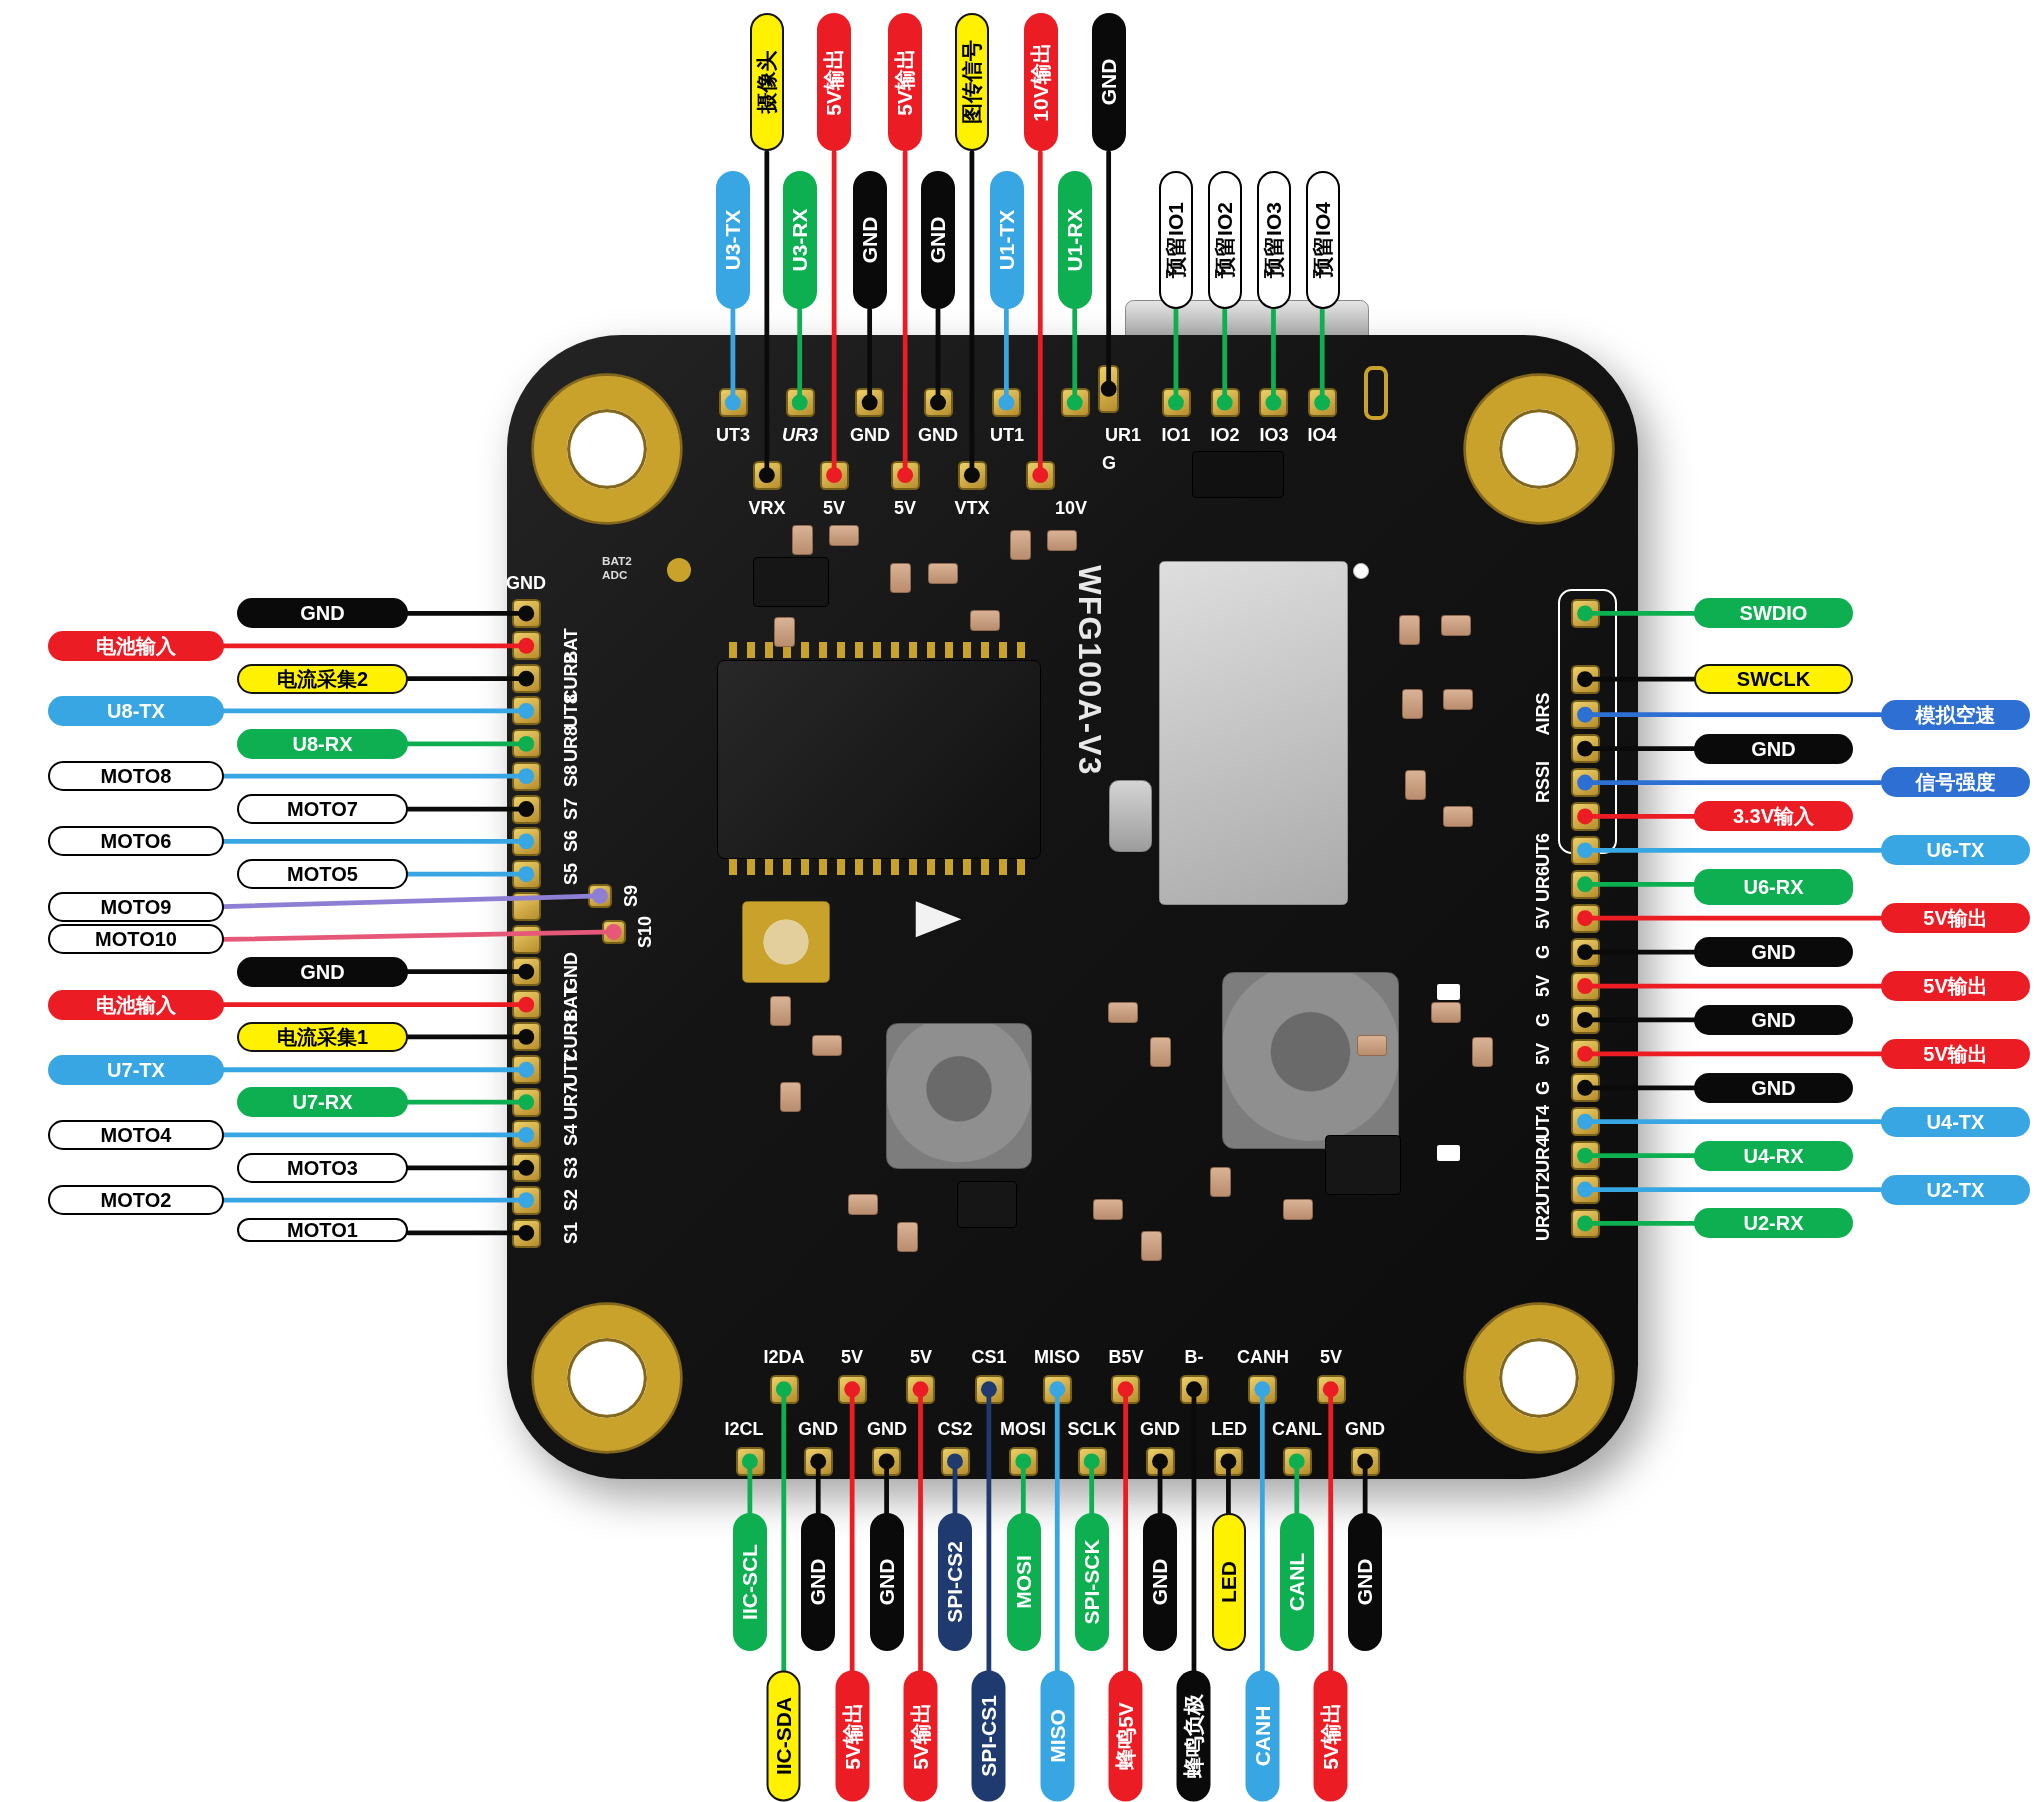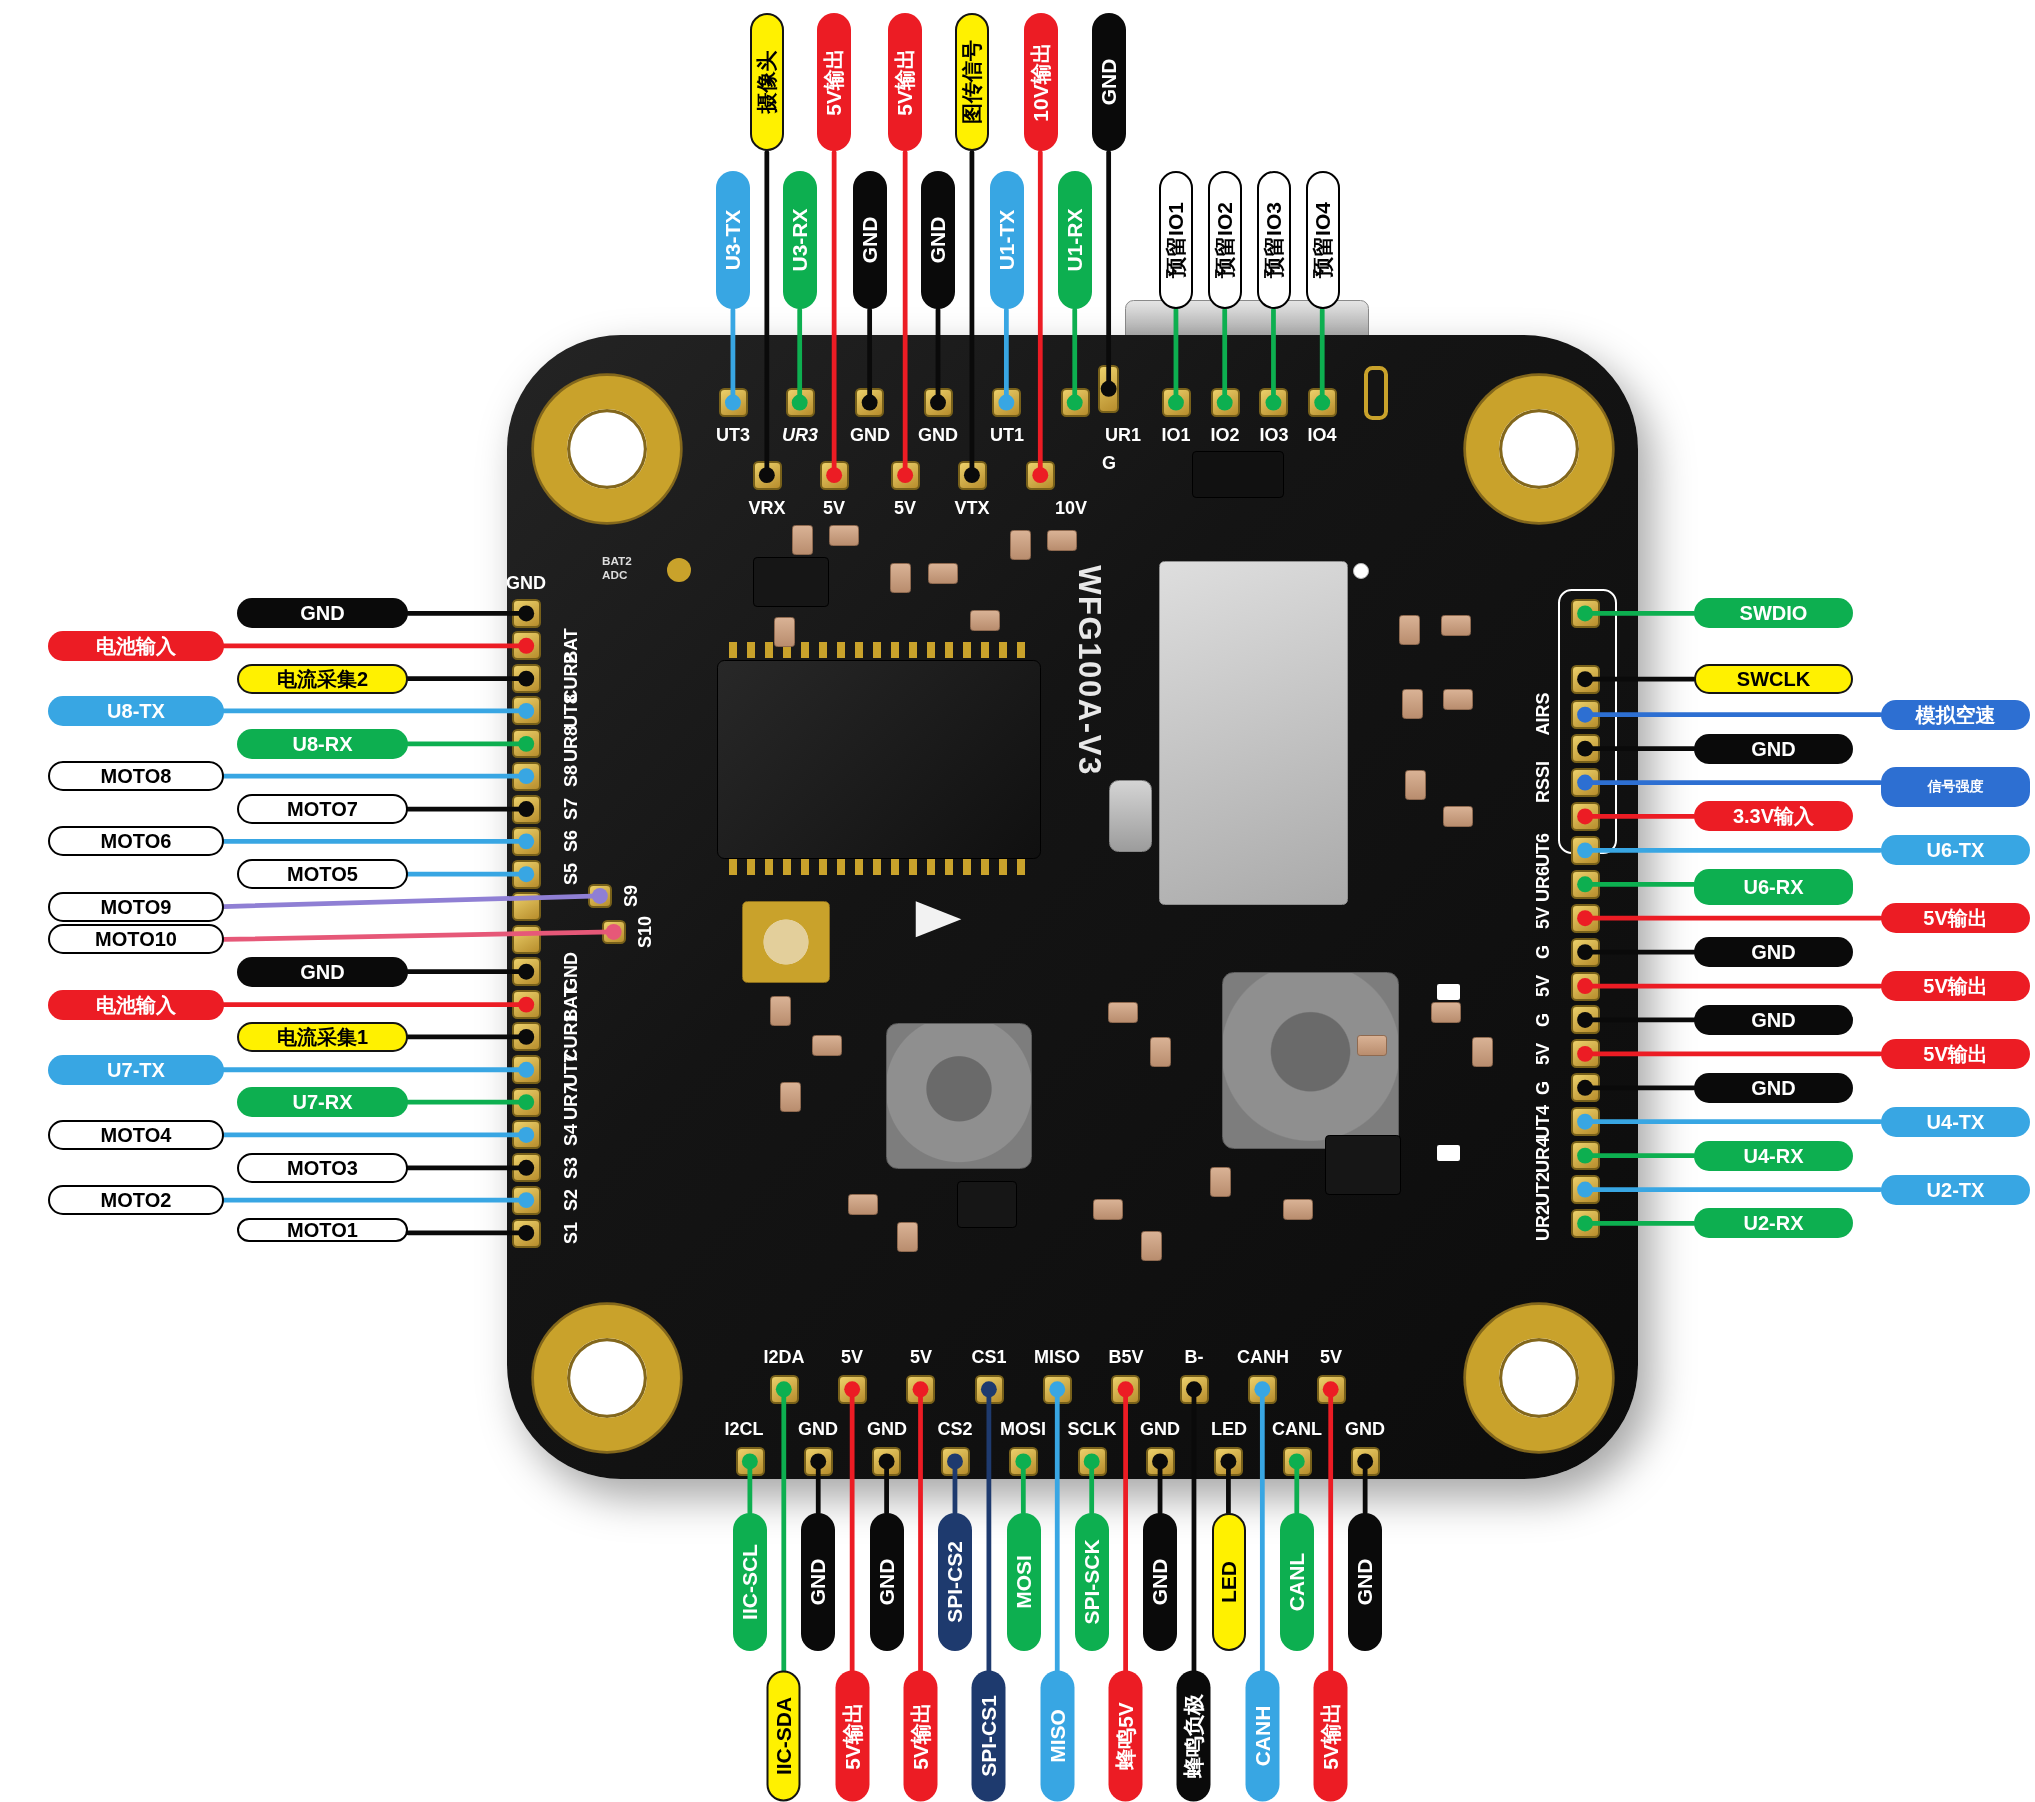--- a/index.html
+++ b/index.html
@@ -405,21 +405,21 @@
       <div class="pill" style="position: absolute; left: 48px; top: 1055px; width: 176px; height: 30px; border-radius: 15px; font-size: 20px; background: rgb(56, 166, 227); color: rgb(255, 255, 255);">U7-TX</div>
       <div class="pill" style="position: absolute; left: 237px; top: 1087px; width: 171px; height: 30px; border-radius: 15px; font-size: 20px; background: rgb(13, 175, 80); color: rgb(255, 255, 255);">U7-RX</div>
       <div class="pill" style="position: absolute; left: 48px; top: 1120px; width: 176px; height: 30px; border-radius: 15px; font-size: 20px; background: rgb(255, 255, 255); color: rgb(0, 0, 0); border: 2.7px solid rgb(0, 0, 0);">MOTO4</div>
       <div class="pill" style="position: absolute; left: 237px; top: 1153px; width: 171px; height: 30px; border-radius: 15px; font-size: 20px; background: rgb(255, 255, 255); color: rgb(0, 0, 0); border: 2.7px solid rgb(0, 0, 0);">MOTO3</div>
       <div class="pill" style="position: absolute; left: 48px; top: 1185px; width: 176px; height: 30px; border-radius: 15px; font-size: 20px; background: rgb(255, 255, 255); color: rgb(0, 0, 0); border: 2.7px solid rgb(0, 0, 0);">MOTO2</div>
       <div class="pill" style="position: absolute; left: 237px; top: 1218px; width: 171px; height: 24px; border-radius: 15px; font-size: 20px; background: rgb(255, 255, 255); color: rgb(0, 0, 0); border: 2.7px solid rgb(0, 0, 0);">MOTO1</div>
       <div class="pill" style="position: absolute; left: 1694px; top: 598px; width: 159px; height: 30px; border-radius: 15px; font-size: 20px; background: rgb(13, 175, 80); color: rgb(255, 255, 255);">SWDIO</div>
       <div class="pill" style="position: absolute; left: 1694px; top: 664px; width: 159px; height: 30px; border-radius: 15px; font-size: 20px; background: rgb(255, 241, 0); color: rgb(0, 0, 0); border: 2.1px solid rgb(20, 20, 20);">SWCLK</div>
       <div class="pill" style="position: absolute; left: 1881px; top: 700px; width: 149px; height: 30px; border-radius: 15px; font-size: 20px; background: rgb(45, 111, 210); color: rgb(255, 255, 255);">模拟空速</div>
       <div class="pill" style="position: absolute; left: 1694px; top: 734px; width: 159px; height: 30px; border-radius: 15px; font-size: 20px; background: rgb(10, 10, 10); color: rgb(255, 255, 255);">GND</div>
-      <div class="pill" style="position: absolute; left: 1881px; top: 767px; width: 149px; height: 40px; border-radius: 15px; font-size: 14px; background: rgb(45, 111, 210); color: rgb(255, 255, 255);">信号强度</div>
+      <div class="pill" style="position: absolute; left: 1881px; top: 767px; width: 149px; height: 30px; border-radius: 15px; font-size: 20px; background: rgb(45, 111, 210); color: rgb(255, 255, 255);">信号强度</div>
       <div class="pill" style="position: absolute; left: 1694px; top: 801px; width: 159px; height: 30px; border-radius: 15px; font-size: 20px; background: rgb(236, 28, 36); color: rgb(255, 255, 255);">3.3V输入</div>
       <div class="pill" style="position: absolute; left: 1881px; top: 835px; width: 149px; height: 30px; border-radius: 15px; font-size: 20px; background: rgb(56, 166, 227); color: rgb(255, 255, 255);">U6-TX</div>
       <div class="pill" style="position: absolute; left: 1694px; top: 869px; width: 159px; height: 36px; border-radius: 15px; font-size: 20px; background: rgb(13, 175, 80); color: rgb(255, 255, 255);">U6-RX</div>
       <div class="pill" style="position: absolute; left: 1881px; top: 903px; width: 149px; height: 30px; border-radius: 15px; font-size: 20px; background: rgb(236, 28, 36); color: rgb(255, 255, 255);">5V输出</div>
       <div class="pill" style="position: absolute; left: 1694px; top: 937px; width: 159px; height: 30px; border-radius: 15px; font-size: 20px; background: rgb(10, 10, 10); color: rgb(255, 255, 255);">GND</div>
       <div class="pill" style="position: absolute; left: 1881px; top: 971px; width: 149px; height: 30px; border-radius: 15px; font-size: 20px; background: rgb(236, 28, 36); color: rgb(255, 255, 255);">5V输出</div>
       <div class="pill" style="position: absolute; left: 1694px; top: 1005px; width: 159px; height: 30px; border-radius: 15px; font-size: 20px; background: rgb(10, 10, 10); color: rgb(255, 255, 255);">GND</div>
       <div class="pill" style="position: absolute; left: 1881px; top: 1039px; width: 149px; height: 30px; border-radius: 15px; font-size: 20px; background: rgb(236, 28, 36); color: rgb(255, 255, 255);">5V输出</div>
       <div class="pill" style="position: absolute; left: 1694px; top: 1073px; width: 159px; height: 30px; border-radius: 15px; font-size: 20px; background: rgb(10, 10, 10); color: rgb(255, 255, 255);">GND</div>
       <div class="pill" style="position: absolute; left: 1881px; top: 1107px; width: 149px; height: 30px; border-radius: 15px; font-size: 20px; background: rgb(56, 166, 227); color: rgb(255, 255, 255);">U4-TX</div>

